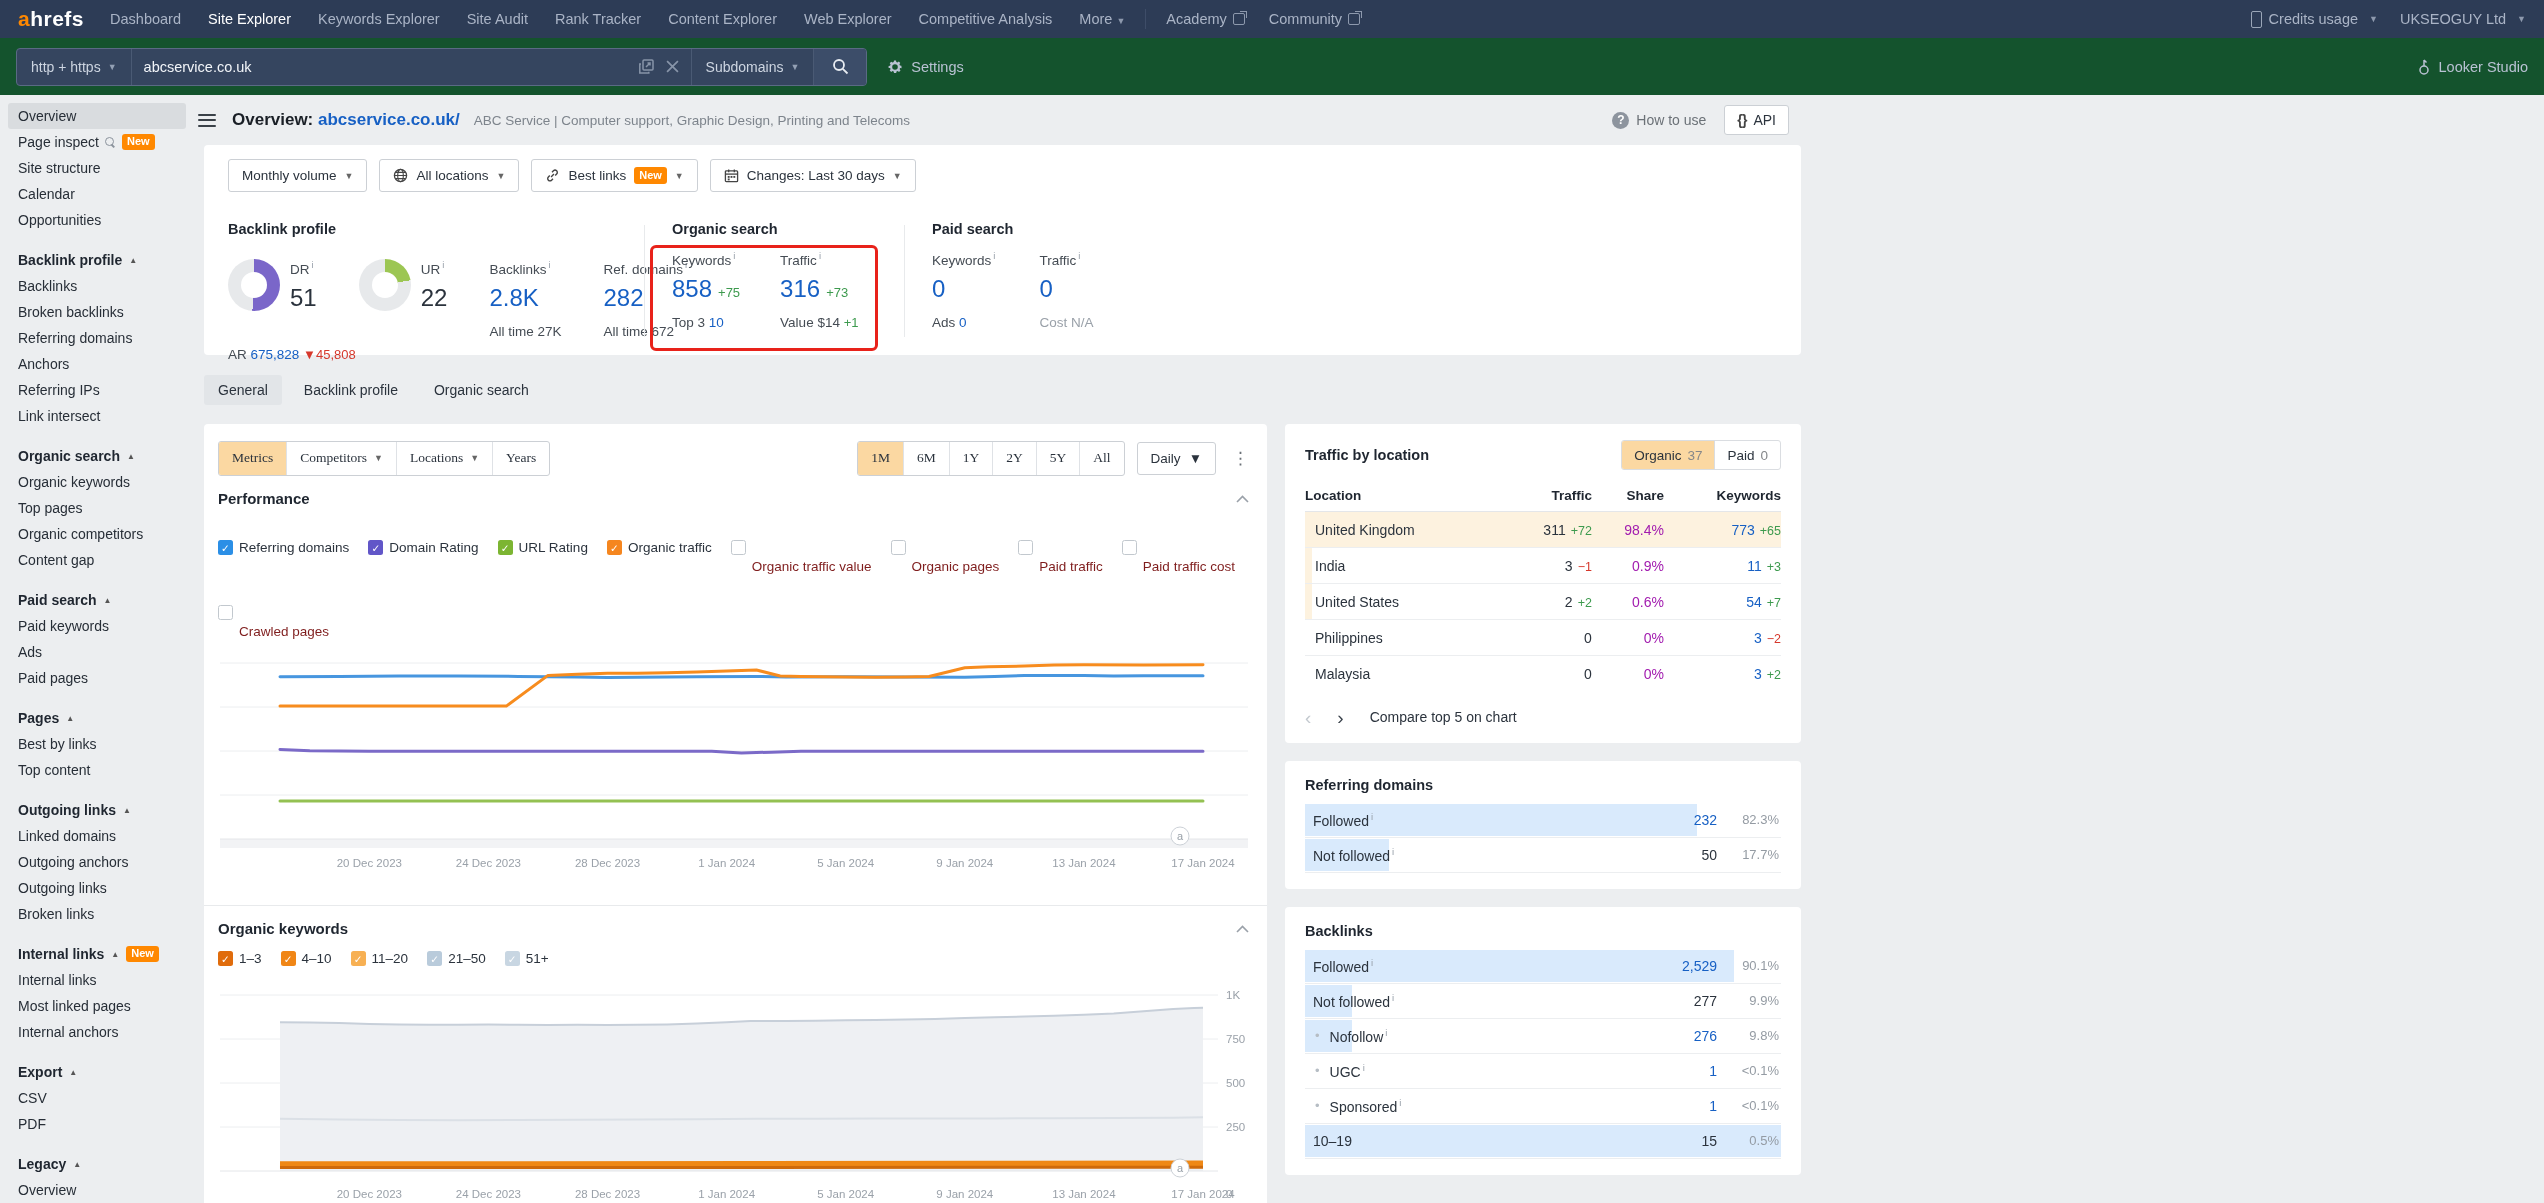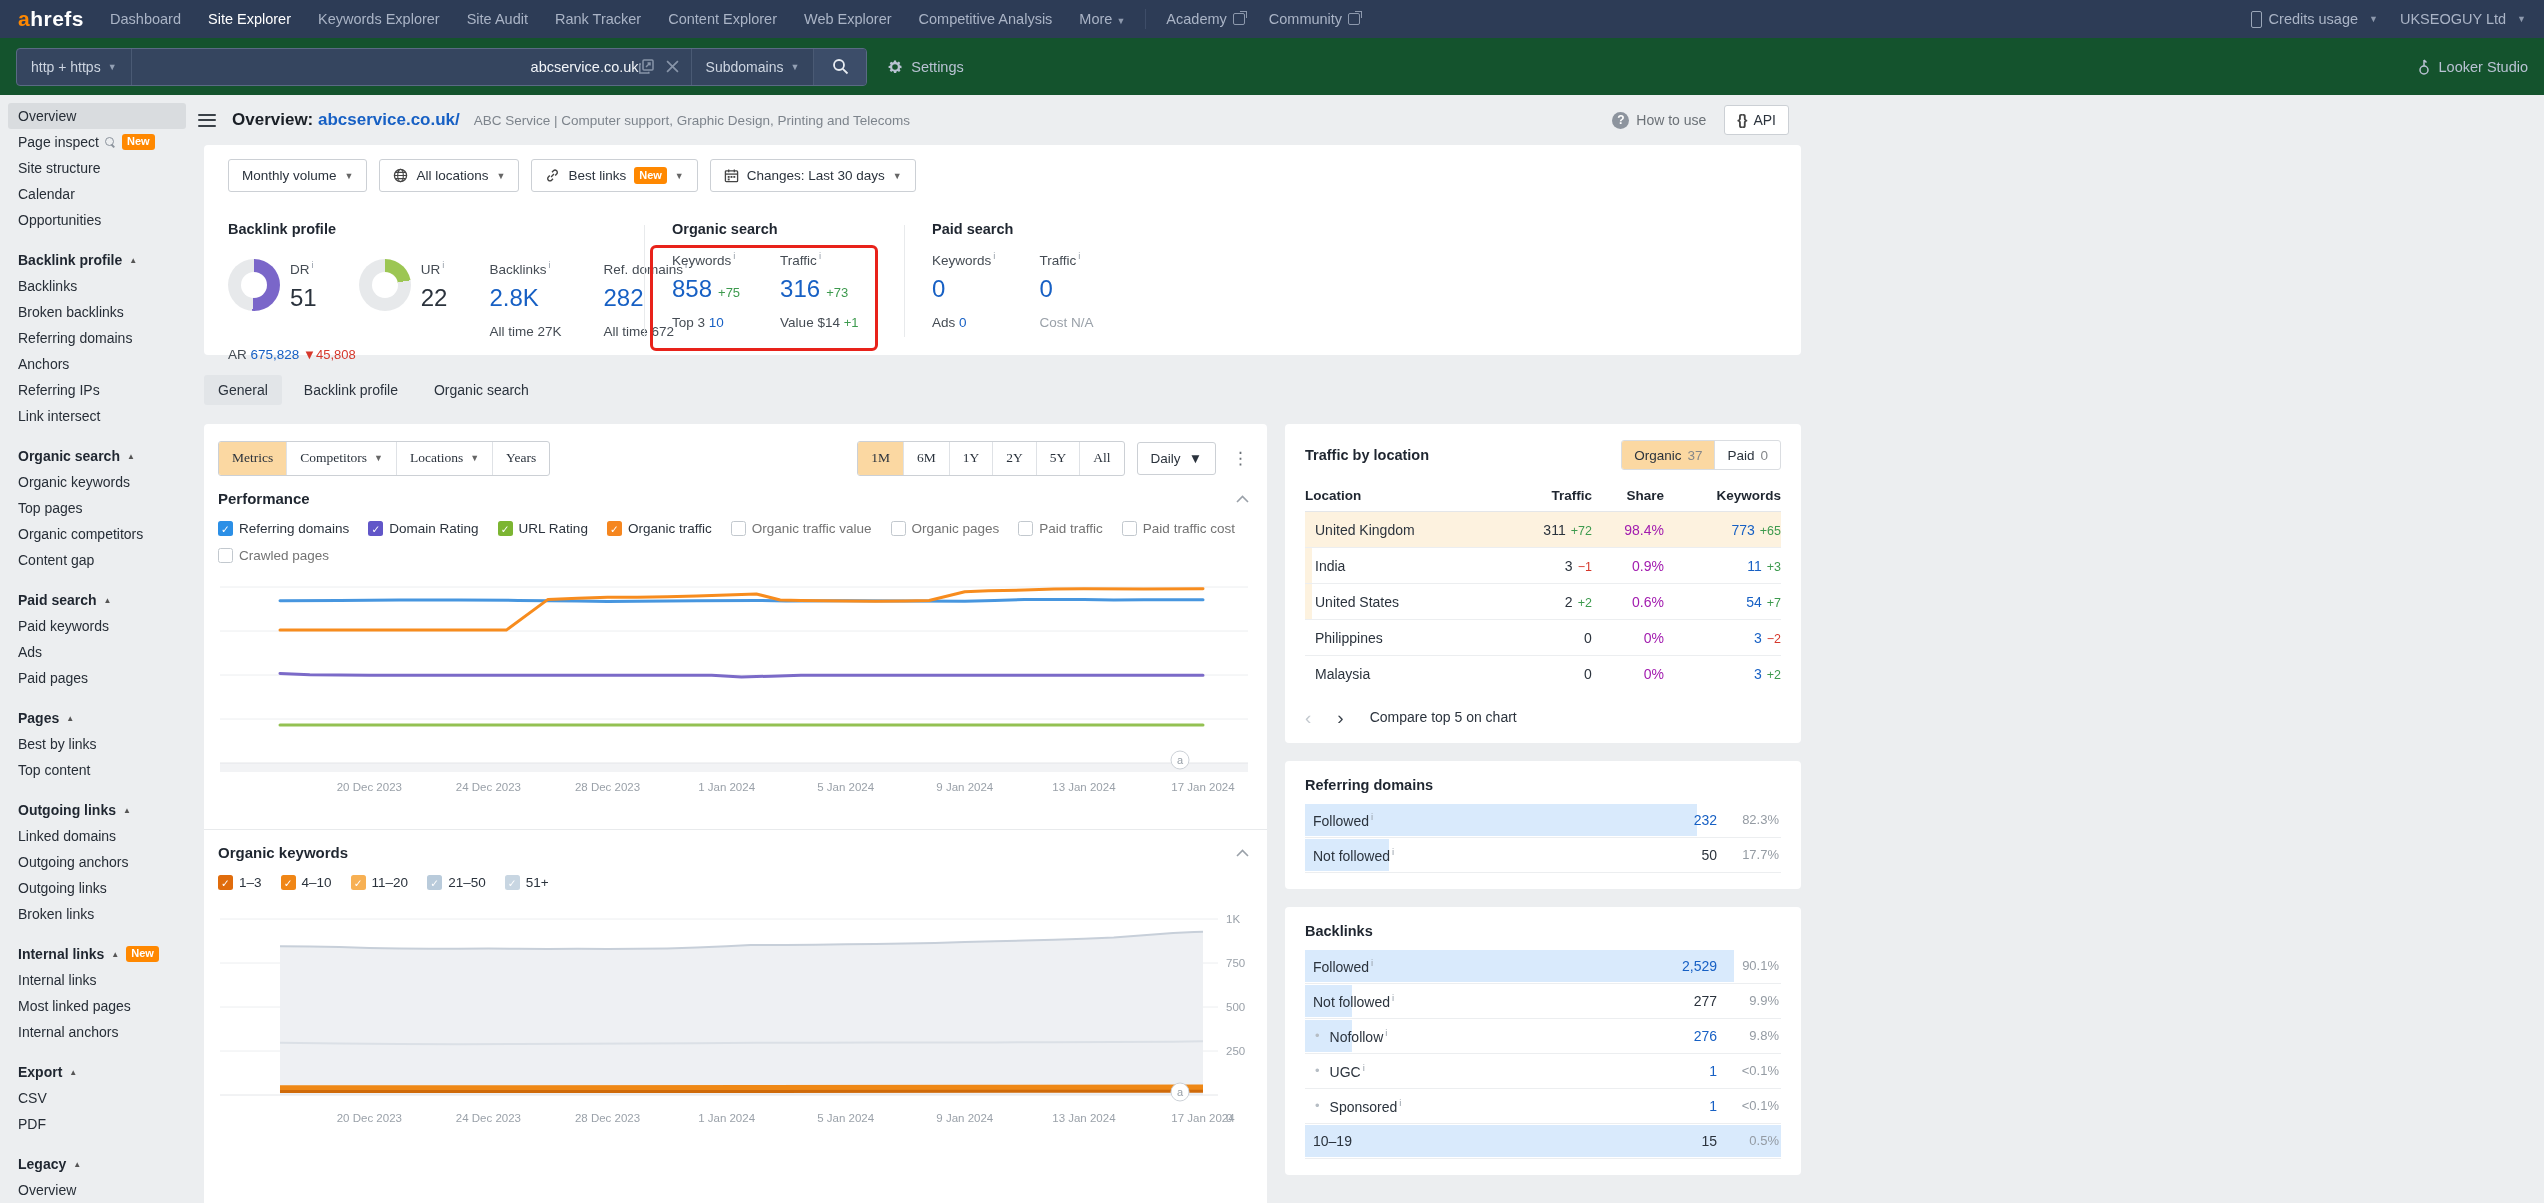--- a/index.html
+++ b/index.html
@@ -26,21 +26,21 @@
   .ext-ico:after{content:"";position:absolute;right:-3px;top:-3px;width:6px;height:6px;border-top:1.5px solid #8d99ad;border-right:1.5px solid #8d99ad;}
   .device-ico{width:11px;height:17px;border:1.5px solid #9aa6b8;border-radius:2px;display:inline-block;}
 
   
   .toolbar{position:absolute;top:38px;left:0;width:2544px;height:57px;background:#14532d;
            display:flex;align-items:center;padding:0 16px;}
   .searchgroup{display:flex;align-items:stretch;height:38px;border:1px solid #5a6a84;border-radius:4px;
                background:#35455f;overflow:hidden;}
   .seg{display:flex;align-items:center;padding:0 14px;color:#cdd5e1;font-size:14px;cursor:pointer;border-right:1px solid #4a5a74;}
   .seg .caret{font-size:9px;margin-left:7px;color:#93a0b4;}
-  .urlbox{display:flex;align-items:center;width:560px;padding:0 12px;border-right:1px solid #4a5a74;cursor:text;text-align:right;}
+  .urlbox{display:flex;align-items:center;width:560px;padding:0 12px;border-right:1px solid #4a5a74;cursor:text;}
   .urlbox .url{color:#f2f5f9;font-size:14.5px;flex:1;}
   .urlicons{display:flex;align-items:center;gap:12px;color:#8794a8;}
   .searchbtn{display:flex;align-items:center;justify-content:center;width:52px;background:#3c4d69;cursor:pointer;}
   .tool-settings{display:flex;align-items:center;gap:8px;color:#b9c2d3;font-size:14.5px;margin-left:20px;cursor:pointer;}
   .looker{margin-left:auto;display:flex;align-items:center;gap:8px;color:#b9c2d3;font-size:14.5px;cursor:pointer;}
 
   
   .sidebar{position:absolute;top:95px;left:0;width:192px;bottom:0;padding:8px 6px 0 8px;overflow:hidden;}
   .sb-item{display:flex;align-items:center;gap:6px;height:26px;padding:0 10px;font-size:14px;color:#272e37;
            border-radius:3px;cursor:pointer;white-space:nowrap;}
@@ -117,21 +117,21 @@
   .kebab{color:#6b7177;font-size:17px;cursor:pointer;padding:0 4px;letter-spacing:0;}
   .section-head{display:flex;align-items:center;margin-top:14px;}
   .section-head h3{font-size:15px;font-weight:bold;color:#1f2630;margin:0;}
   .collapse{margin-left:auto;color:#9aa1a9;cursor:pointer;font-size:13px;padding:0 4px;}
   .legend{display:flex;flex-wrap:wrap;column-gap:19px;row-gap:12px;margin-top:14px;}
   .chip{display:flex;align-items:center;gap:6px;cursor:pointer;}
   .cb{width:15px;height:15px;border-radius:2.5px;display:flex;align-items:center;justify-content:center;
       color:#fff;font-size:10.5px;}
   .cb.unchecked{background:#fff;border:1px solid #c2c8ce;}
   .chip .lbl{font-size:13.5px;color:#2b333d;}
-  .chip.off .lbl{color:#737373;}
+  .chip.off .lbl{color:#7f1d1d;margin-top:38px;}
   .hdivider{height:1px;background:#e8eaec;margin:18px -14px 0;}
 
   
   .right-col{width:516px;display:flex;flex-direction:column;gap:18px;}
   .panel{background:#fff;border-radius:4px;padding:16px 20px;}
   .panel h3{font-size:14.5px;font-weight:bold;color:#1f2630;margin:0;}
   .tbl-head{display:flex;align-items:center;}
   .toggle-group{margin-left:auto;display:flex;border:1px solid #dadde1;border-radius:3px;overflow:hidden;}
   .toggle-btn{height:28px;display:flex;align-items:center;gap:6px;padding:0 12px;font-size:13.5px;color:#2b333d;
               cursor:pointer;border-right:1px solid #dadde1;}

